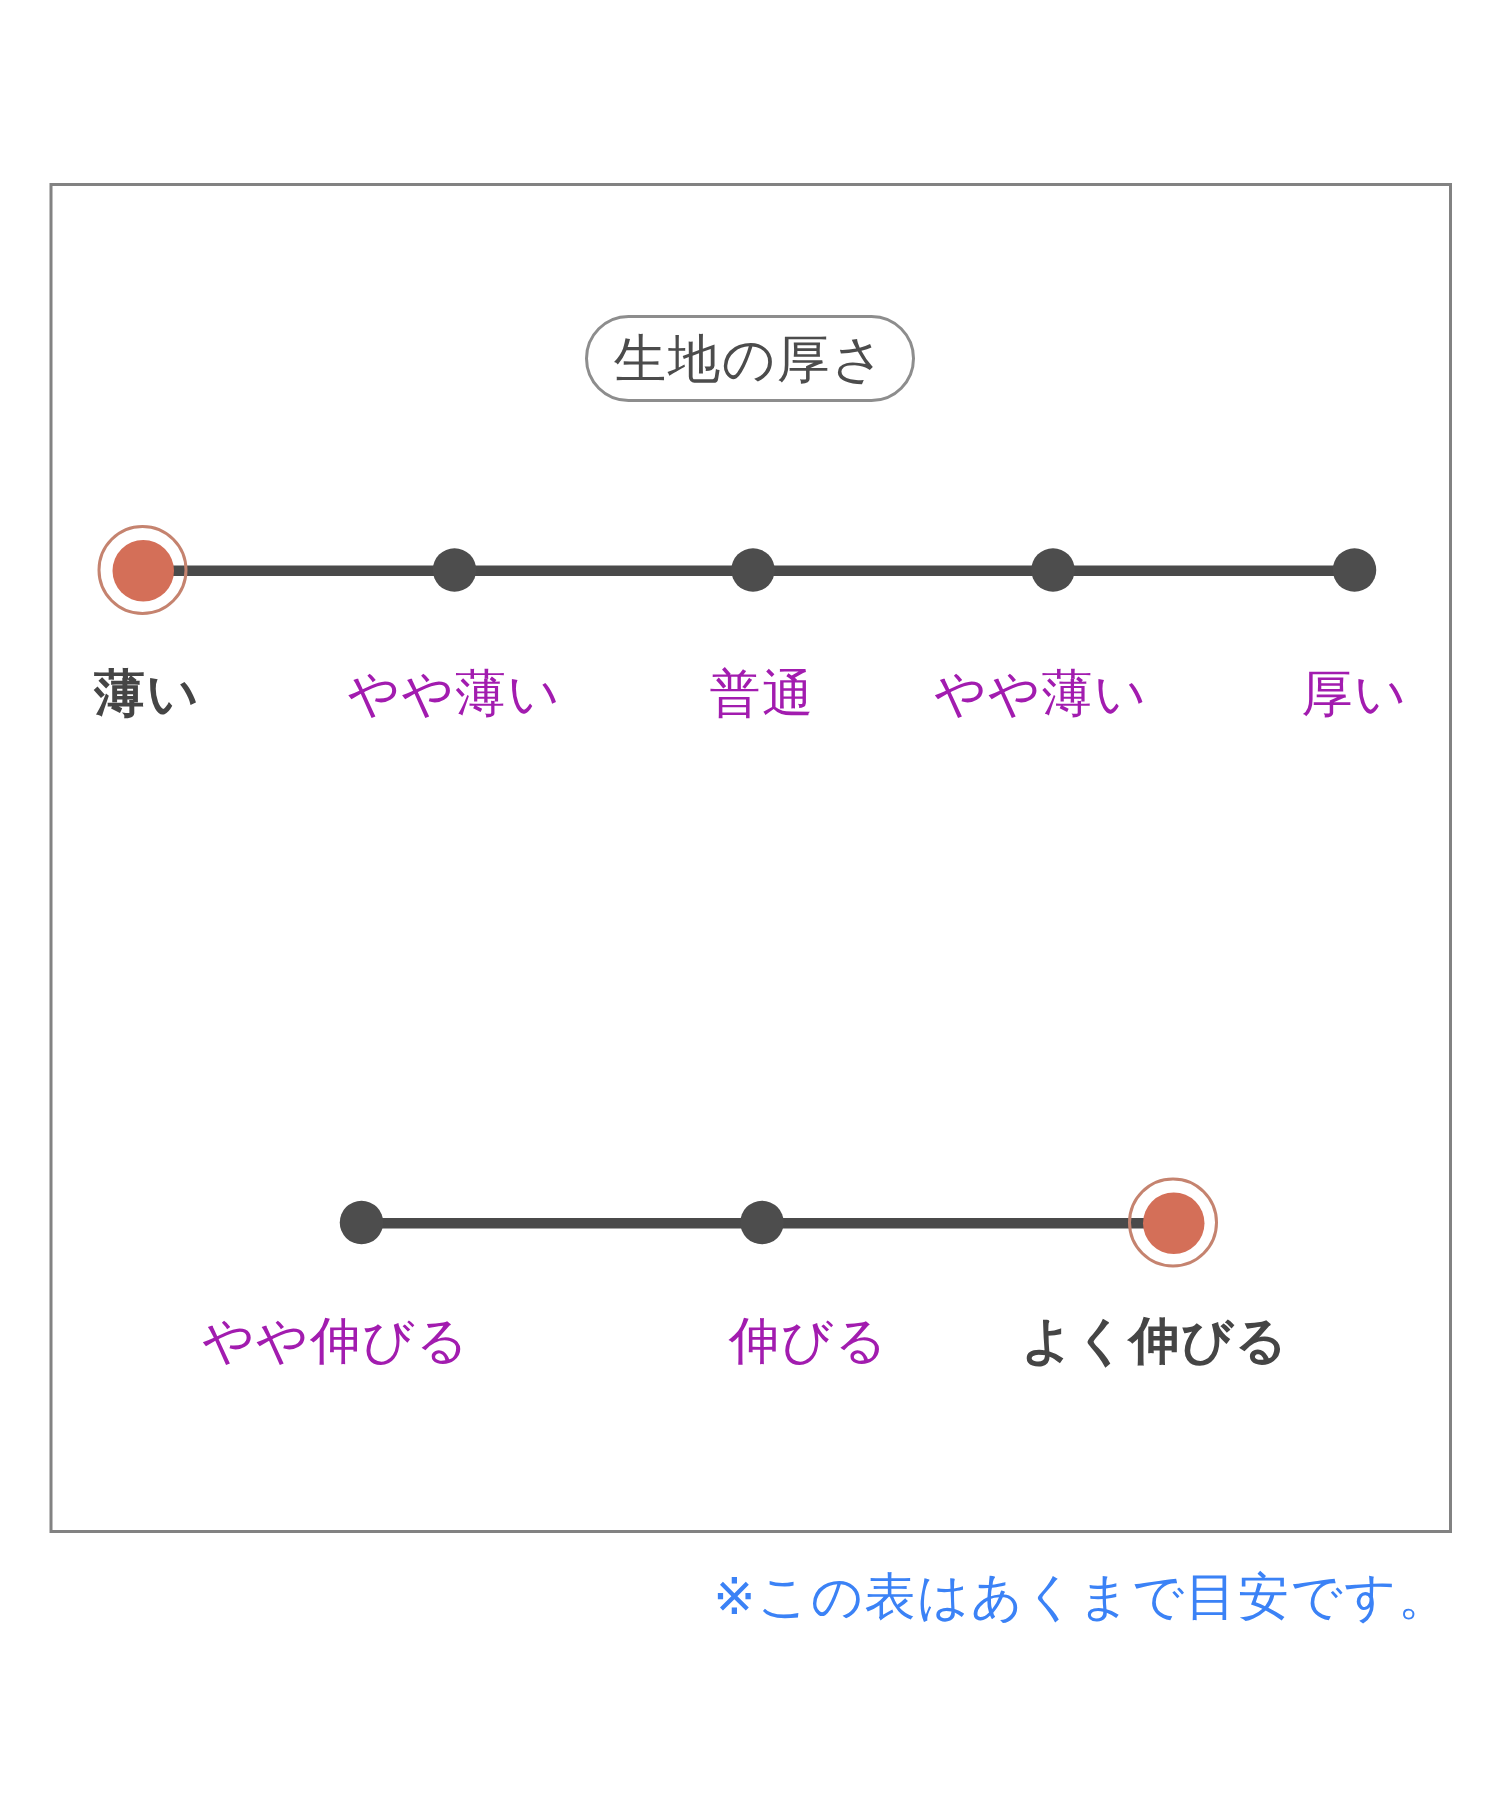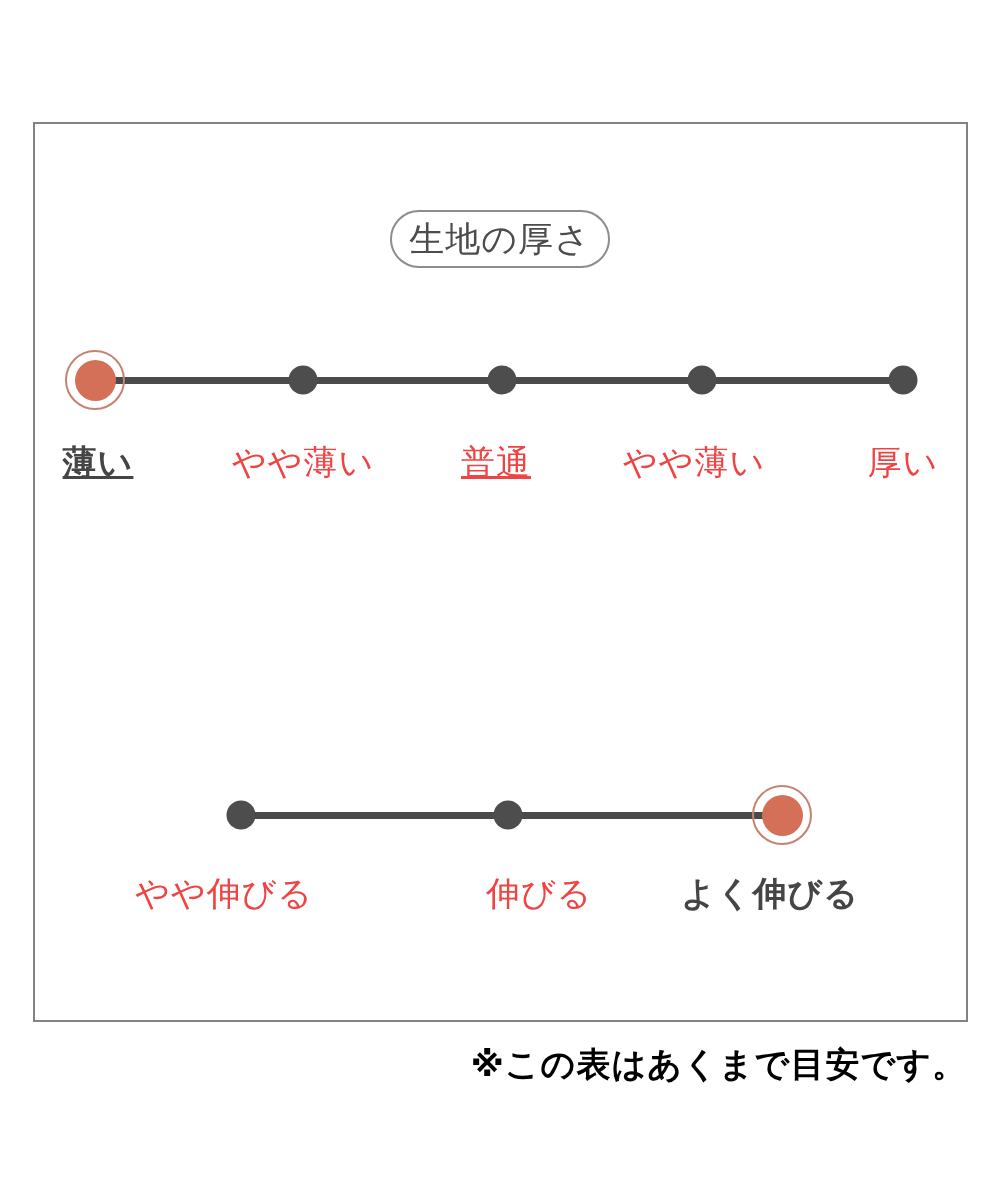--- a/index.html
+++ b/index.html
@@ -76,35 +76,35 @@
     width: 41px;
     height: 41px;
     border-radius: 50%;
     background: #d46f58;
   }
   .scale-label {
     position: absolute;
     transform: translateX(-50%);
     font-size: 34px;
     font-weight: 500;
-    color: #ef4444;
+    color: #a21caf;
     white-space: nowrap;
     letter-spacing: 1px;
   }
   .scale-label.selected { font-weight: 700; color: #454545; }
   .row1 .scale-label { top: 440px; }
   .row2 .scale-label { top: 871px; }
 
   .footnote {
     position: absolute;
     top: 1042px;
     right: 33px;
     font-size: 34px;
-    font-weight: 700;
-    color: #000000;
+    font-weight: 400;
+    color: #3b82f6;
     letter-spacing: 1px;
     white-space: nowrap;
     margin-left: 16px;
   }
 </style>
 </head>
 <body>
 
 <div class="canvas">
   <div class="frame"></div>
@@ -117,23 +117,23 @@
     <div class="track t1"></div>
 
     <div class="marker" style="left:95px; top:380px;">
       <div class="inner"></div>
     </div>
     <div class="dot" style="left:303px; top:380px;"></div>
     <div class="dot" style="left:502px; top:380px;"></div>
     <div class="dot" style="left:702px; top:380px;"></div>
     <div class="dot" style="left:903px; top:380px;"></div>
 
-    <div class="scale-label selected" style="left:98px;text-decoration:underline;">薄い</div>
+    <div class="scale-label selected" style="left:98px;">薄い</div>
     <div class="scale-label" style="left:303px;">やや薄い</div>
-    <div class="scale-label" style="left:496px;text-decoration:underline;">普通</div>
+    <div class="scale-label" style="left:508px;">普通</div>
     <div class="scale-label" style="left:694px;">やや薄い</div>
     <div class="scale-label" style="left:903px;">厚い</div>
   </div>
 
 
   <div class="row2">
     <div class="track t2"></div>
 
     <div class="dot" style="left:241px; top:815px;"></div>
     <div class="dot" style="left:508px; top:815px;"></div>

